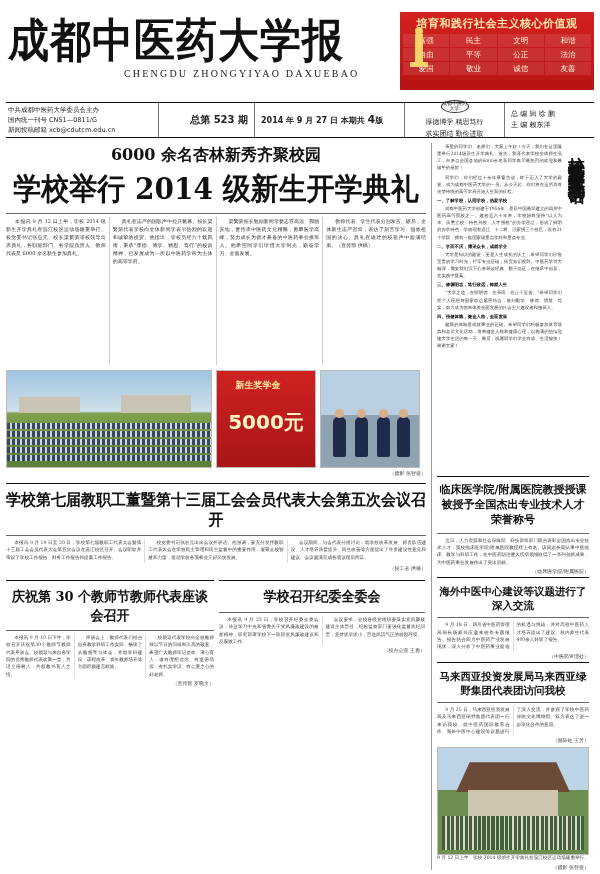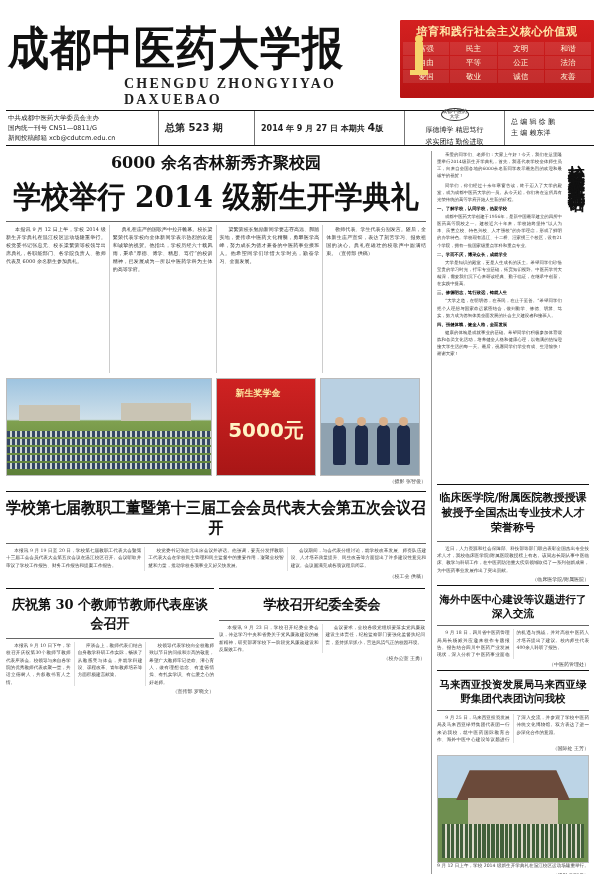--- a/index.html
+++ b/index.html
@@ -3,38 +3,38 @@
 <meta charset="utf-8">
 <style>
   * { box-sizing: border-box; margin: 0; padding: 0; }
   body {
     width: 600px; height: 874px;
     background: #ffffff;
     font-family: "DejaVu Sans", "Liberation Sans", sans-serif;
     overflow: hidden;
     position: relative;
   }
-  .page { width: 600px; height: 874px; position: relative; padding: 20px 6px; }
+  .page { width: 600px; height: 874px; position: relative; padding: 12px 6px; }
 
   
   .masthead { display: flex; height: 78px; gap: 4px; }
   .mast-left { width: 390px; position: relative; }
   .mast-title {
     font-family: "DejaVu Serif", "Liberation Serif", serif;
     font-size: 41px; font-weight: bold; color: #111;
     letter-spacing: 1px; line-height: 50px;
     white-space: nowrap;
     transform: scaleY(1.12);
     transform-origin: left top;
     padding-left: 2px;
   }
   .mast-pinyin {
-    font-size: 14px; color: #222; letter-spacing: 2.2px;
+    font-size: 10px; color: #222; letter-spacing: 2.2px;
     font-family: "Liberation Serif", serif;
-    padding-left: 118px; margin-top: 6px; font-weight: bold;
+    padding-left: 118px; margin-top: 6px; font-weight: normal;
   }
   .mast-right {
     flex: 1; background: linear-gradient(180deg,#d42020 0%, #b71414 100%);
     position: relative; overflow: hidden; border-radius: 1px;
   }
   .mr-title {
     color: #ffe9a8; font-size: 11px; font-weight: bold;
     text-align: center; padding: 4px 2px 2px; letter-spacing: 0.5px;
     font-family: "DejaVu Serif", serif;
   }
@@ -53,21 +53,21 @@
 
   
   .infobar {
     display: flex; align-items: stretch; height: 36px;
     border-top: 1.6px solid #111; border-bottom: 1.6px solid #111;
     margin-top: 12px; font-size: 6.5px; color: #222;
   }
   .ib-left { width: 152px; padding: 3px 2px; line-height: 1.5; }
   .ib-c { border-left: 0.8px solid #777; padding: 3px 6px; display: flex;
           flex-direction: column; justify-content: center; line-height: 1.6; }
-  .ib-issue { width: 96px; align-items: flex-start; font-size: 9px; font-weight: bold; }
+  .ib-issue { width: 96px; align-items: flex-end; font-size: 9px; font-weight: bold; }
   .ib-issue .big { font-size: 10px; }
   .ib-date { width: 150px; align-items: flex-start; font-size: 8px; font-weight: bold; }
   .ib-date b { font-size: 11px; }
   .ib-staff { width: 90px; font-size: 7px; }
   .ib-logo { flex: 1; display: flex; align-items: center; justify-content: center; gap: 4px; }
   .seal {
     width: 28px; height: 28px; border-radius: 50%;
     border: 1.2px solid #333; display: flex; align-items: center;
     justify-content: center; font-size: 5px; color: #333; text-align: center;
     line-height: 1.1;

